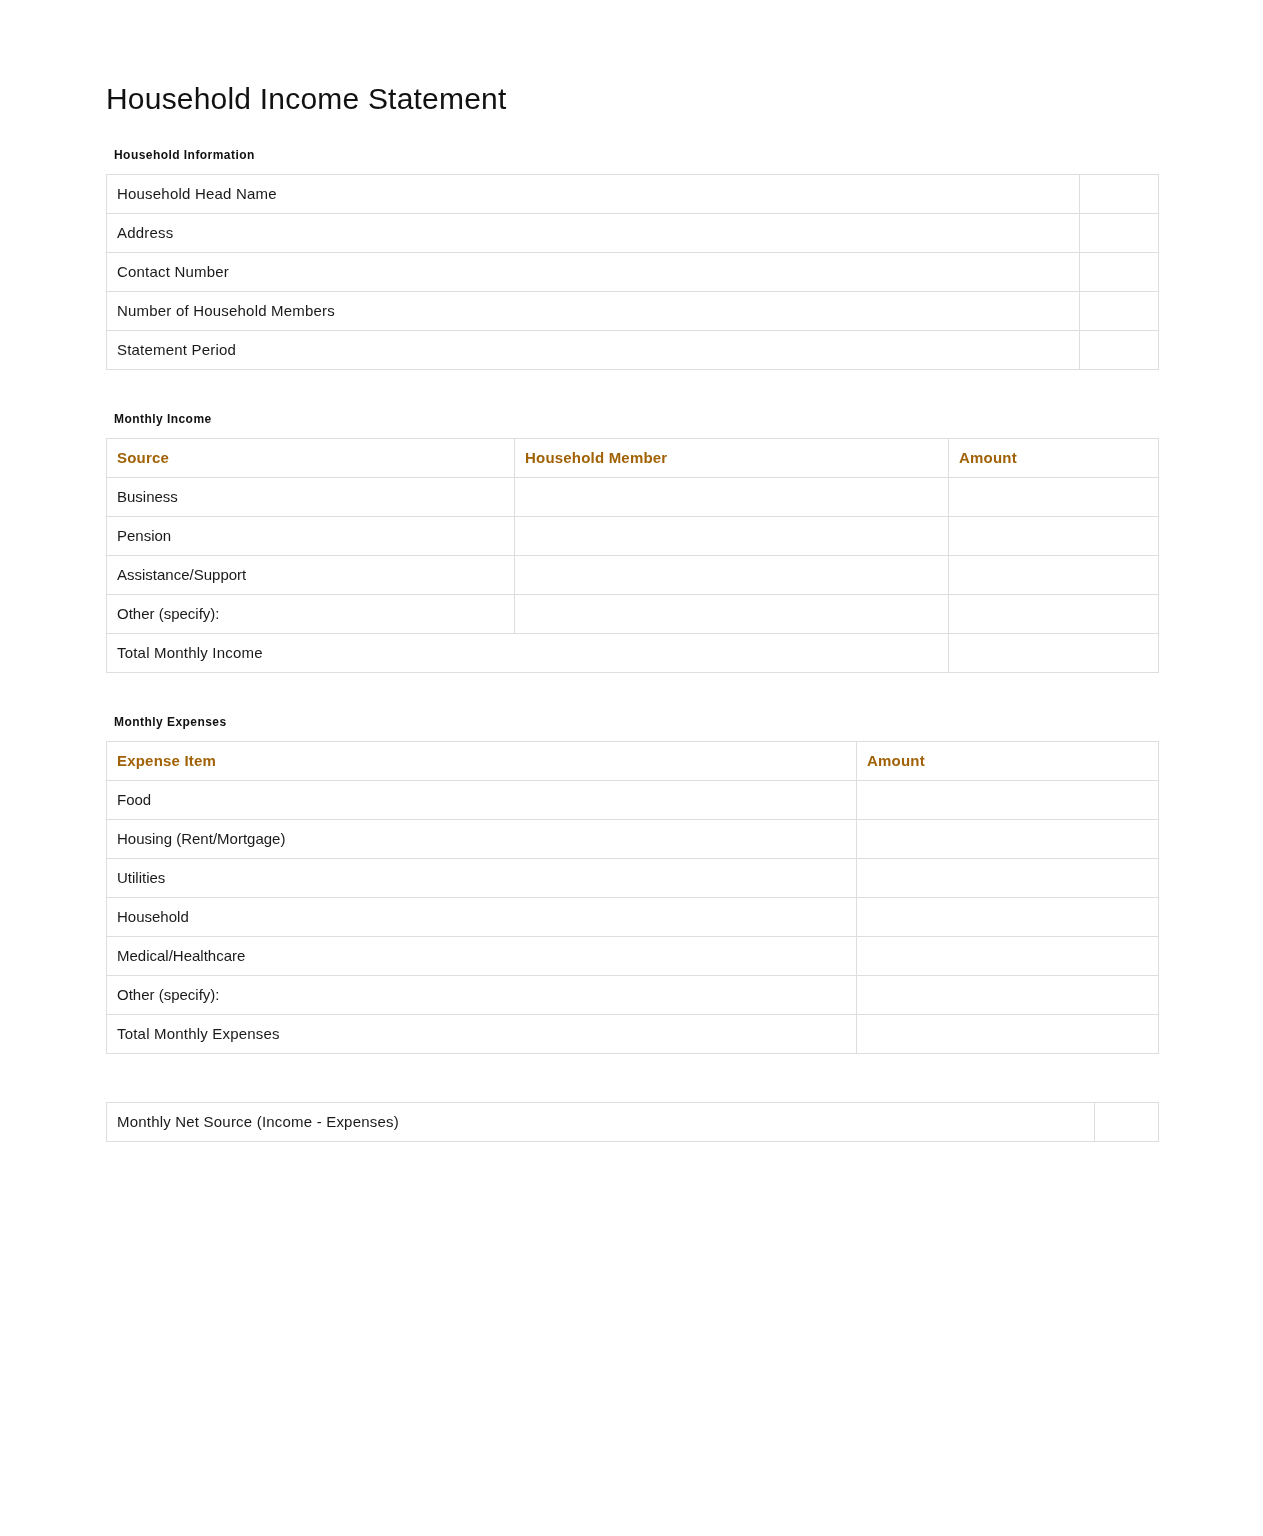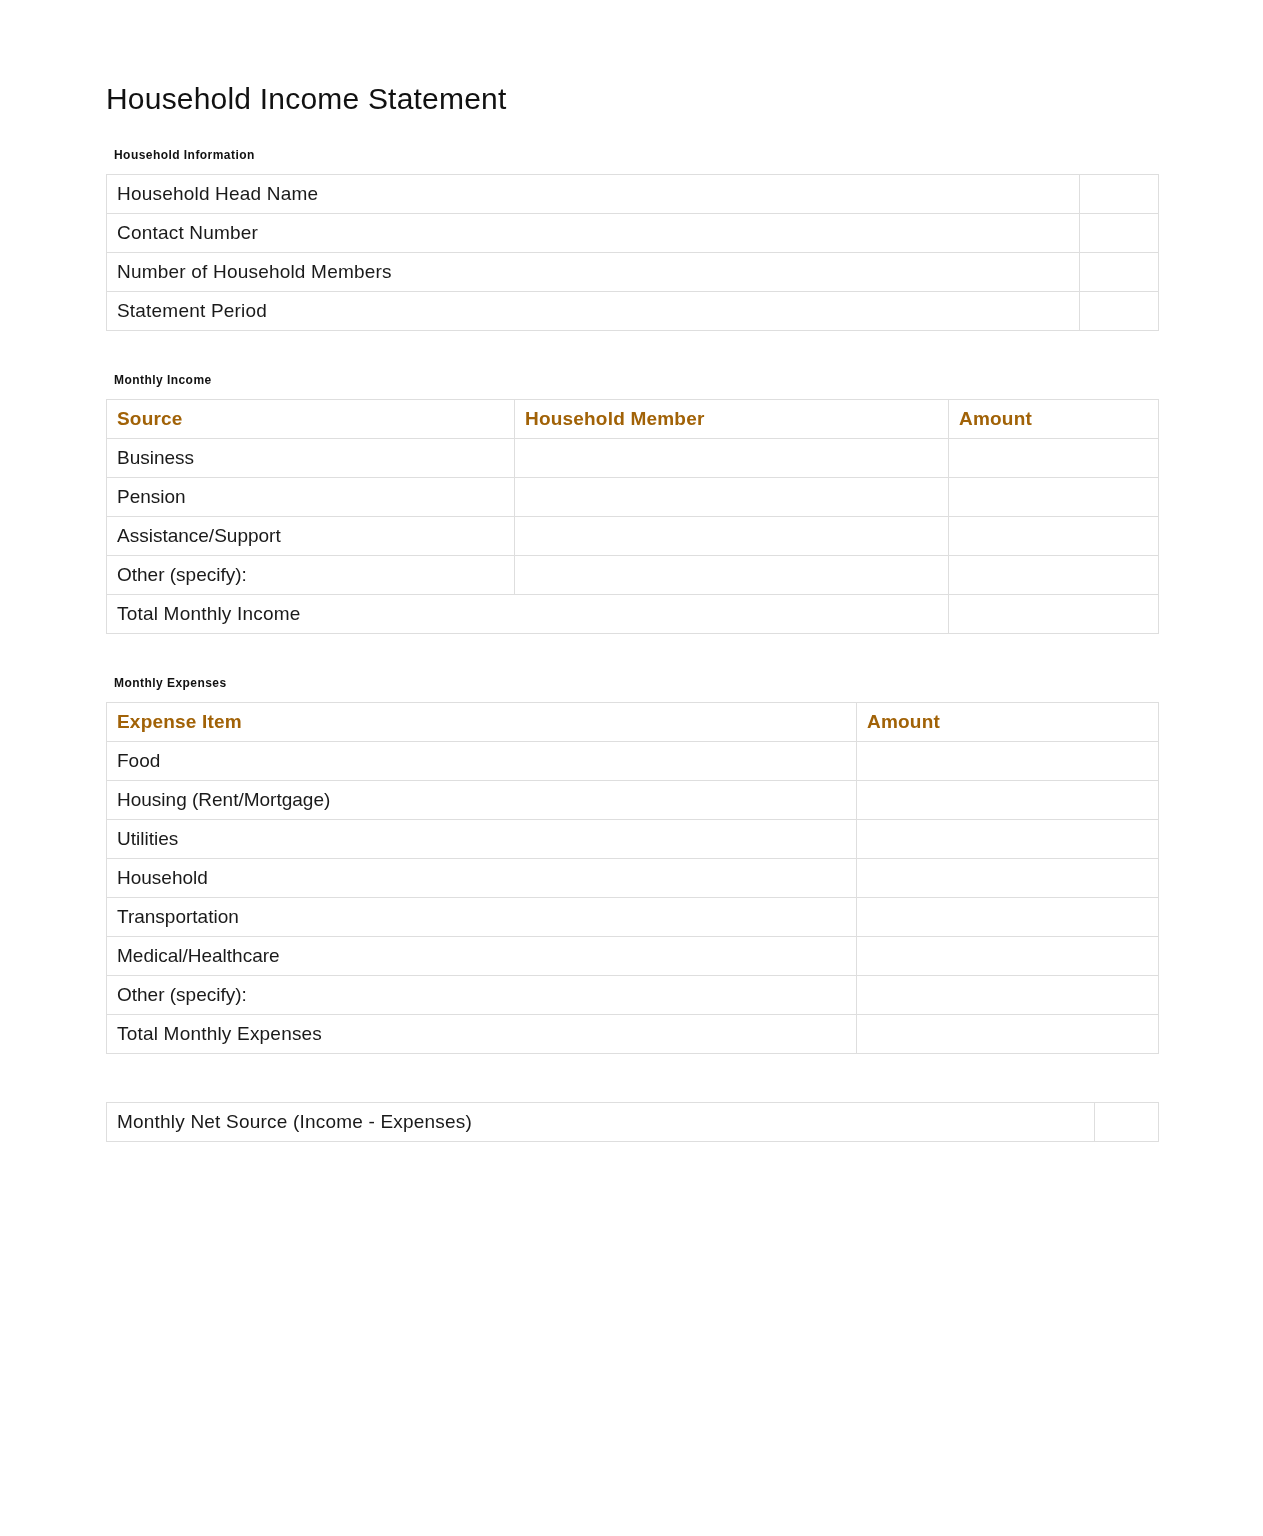--- a/index.html
+++ b/index.html
@@ -47,21 +47,21 @@
     border-collapse: collapse;
     width: 1052px;
     table-layout: fixed;
     background: #ffffff;
   }
   table.grid th,
   table.grid td {
     border: 1px solid #dedede;
     padding: 0 10px;
     height: 38px;
-    font-size: 19px;
+    font-size: 15px;
     font-weight: 400;
     color: #1a1a1a;
     text-align: left;
     vertical-align: middle;
     overflow: hidden;
     white-space: nowrap;
   }
   table.grid th {
     font-weight: 700;
     color: #a16207;
@@ -109,20 +109,24 @@
       <colgroup>
           <col class="c1">
           <col class="c2">
         </colgroup>
       <tbody>
         <tr>
           <td class="label-bold">Household Head Name</td>
           <td class="blank"></td>
         </tr>
         <tr>
+          <td class="label-bold">Address</td>
+          <td class="blank"></td>
+        </tr>
+        <tr>
           <td class="label-bold">Contact Number</td>
           <td class="blank"></td>
         </tr>
         <tr>
           <td class="label-bold">Number of Household Members</td>
           <td class="blank"></td>
         </tr>
         <tr>
           <td class="label-bold">Statement Period</td>
           <td class="blank"></td>
@@ -201,24 +205,20 @@
         </tr>
         <tr>
           <td>Utilities</td>
           <td class="blank"></td>
         </tr>
         <tr>
           <td>Household</td>
           <td class="blank"></td>
         </tr>
         <tr>
-          <td>Transportation</td>
-          <td class="blank"></td>
-        </tr>
-        <tr>
           <td>Medical/Healthcare</td>
           <td class="blank"></td>
         </tr>
         <tr>
           <td>Other (specify):</td>
           <td class="blank"></td>
         </tr>
         <tr>
           <td class="total-row">Total Monthly Expenses</td>
           <td class="blank"></td>

